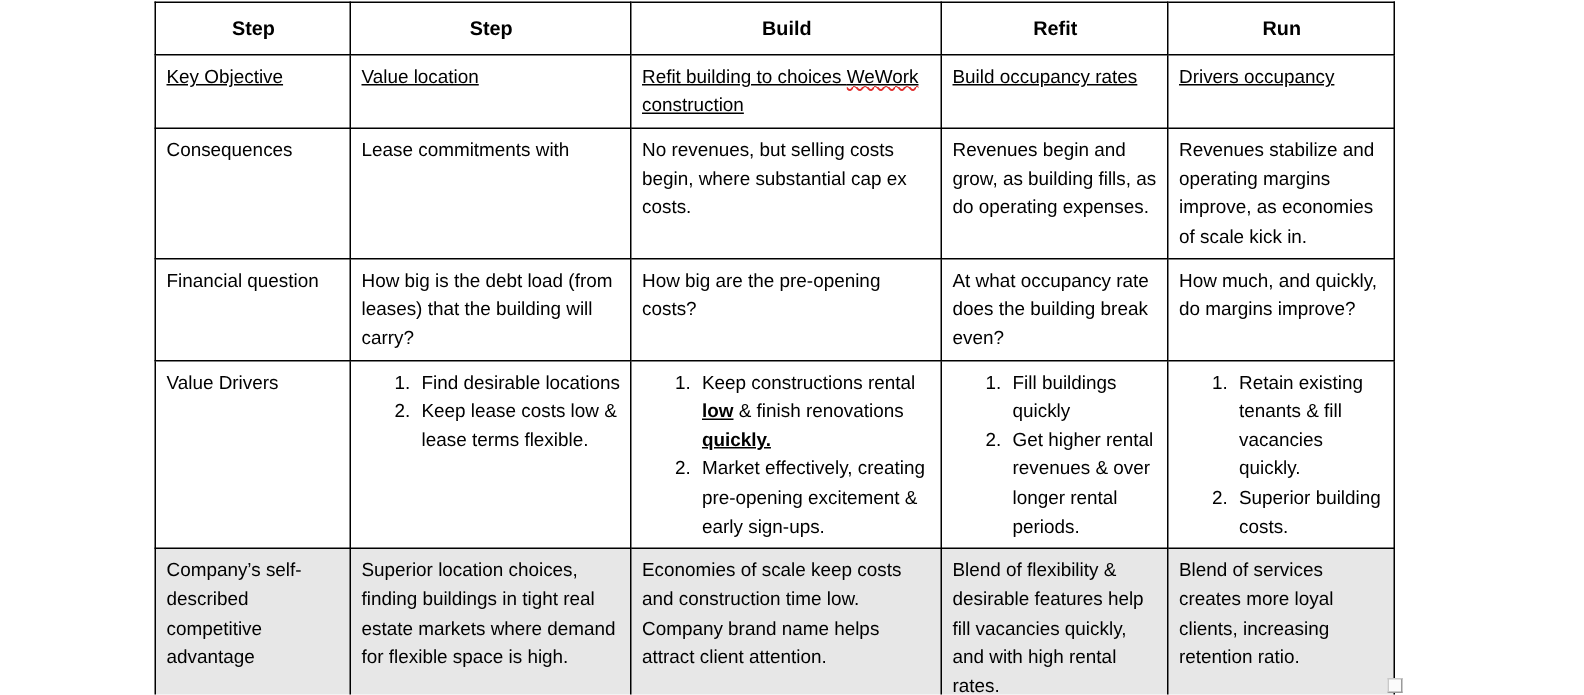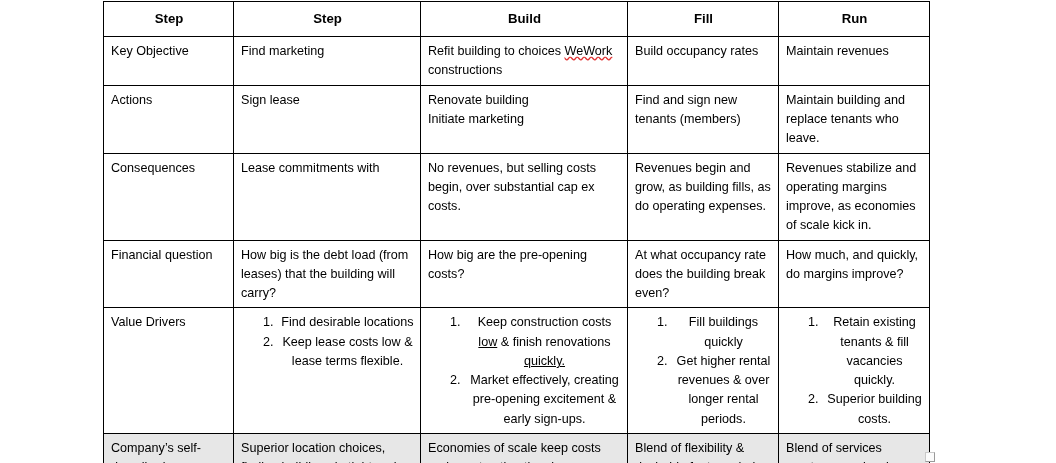--- a/index.html
+++ b/index.html
@@ -54,44 +54,43 @@
     font-size: 13.2px;
     padding-top: 7px;
     padding-bottom: 7px;
     height: 17px;
   }
   table.lifecycle tbody td {
     text-align: left;
     font-weight: normal;
   }
   
-  tr.r-key-objective td { height: 38px; }
+  tr.r-key-objective td { height: 38px; text-decoration: underline; }
   tr.r-actions td { height: 41px; }
   tr.r-consequences td { height: 63px; }
   tr.r-financial td { height: 41px; }
   tr.r-value-drivers td { height: 100px; }
   tr.r-advantage td { height: 76px; }
 
   tr.r-advantage td { background: #e7e7e7; }
 
   ol.drivers {
     margin: 0;
     padding: 0 0 0 24px;
     list-style-position: outside;
   }
   ol.drivers li {
     margin: 0 0 0 12px;
     padding-left: 4px;
-    text-align: center;
   }
   .spell {
     text-decoration: underline wavy #e03030;
     text-decoration-skip-ink: none;
   }
-  .ul { text-decoration: underline; }
+  .ul { text-decoration: underline; font-weight: bold; }
 
   .resize-handle {
     position: absolute;
     left: 925px;
     top: 452px;
     width: 8px;
     height: 8px;
     border-right: 1px solid #9a9a9a;
     border-bottom: 1px solid #9a9a9a;
     border-top: 1px solid #c9c9c9;
@@ -110,55 +109,39 @@
         <col class="c1">
         <col class="c2">
         <col class="c3">
         <col class="c4">
     </colgroup>
     <thead>
       <tr>
         <th>Step</th>
         <th>Step</th>
         <th>Build</th>
-        <th>Fill</th>
+        <th>Refit</th>
         <th>Run</th>
       </tr>
     </thead>
     <tbody>
 
       <tr class="r-key-objective">
         <td>Key Objective</td>
-        <td>Find marketing</td>
-        <td><span>Refit building to choices </span><span class="spell">WeWork</span><span> constructions</span></td>
+        <td>Value location</td>
+        <td><span>Refit building to choices </span><span class="spell">WeWork</span><span> construction</span></td>
         <td>Build occupancy rates</td>
-        <td>Maintain revenues</td>
+        <td>Drivers occupancy</td>
       </tr>
 
-      <tr class="r-actions">
-        <td>Actions</td>
-        <td>
-          <div>Sign lease</div>
-        </td>
-        <td>
-          <div>Renovate building</div>
-          <div>Initiate marketing</div>
-        </td>
-        <td>
-          <div>Find and sign new tenants (members)</div>
-        </td>
-        <td>
-          <div>Maintain building and replace tenants who leave.</div>
-        </td>
-      </tr>
 
       <tr class="r-consequences">
         <td>Consequences</td>
         <td>Lease commitments with</td>
-        <td>No revenues, but selling costs begin, over substantial cap ex costs.</td>
+        <td>No revenues, but selling costs begin, where substantial cap ex costs.</td>
         <td>Revenues begin and grow, as building fills, as do operating expenses.</td>
         <td>Revenues stabilize and operating margins improve, as economies of scale kick in.</td>
       </tr>
 
       <tr class="r-financial">
         <td>Financial question</td>
         <td>How big is the debt load (from leases) that the building will carry?</td>
         <td>How big are the pre-opening costs?</td>
         <td>At what occupancy rate does the building break even?</td>
         <td>How much, and quickly, do margins improve?</td>
@@ -167,21 +150,21 @@
       <tr class="r-value-drivers">
         <td>Value Drivers</td>
         <td>
           <ol class="drivers">
             <li>Find desirable locations</li>
             <li>Keep lease costs low &amp; lease terms flexible.</li>
           </ol>
         </td>
         <td>
           <ol class="drivers">
-            <li><span>Keep construction costs </span><span class="ul">low</span><span> &amp; finish renovations </span><span class="ul">quickly.</span></li>
+            <li><span>Keep constructions rental </span><span class="ul">low</span><span> &amp; finish renovations </span><span class="ul">quickly.</span></li>
             <li>Market effectively, creating pre-opening excitement &amp; early sign-ups.</li>
           </ol>
         </td>
         <td>
           <ol class="drivers">
             <li>Fill buildings quickly</li>
             <li>Get higher rental revenues &amp; over longer rental periods.</li>
           </ol>
         </td>
         <td>

